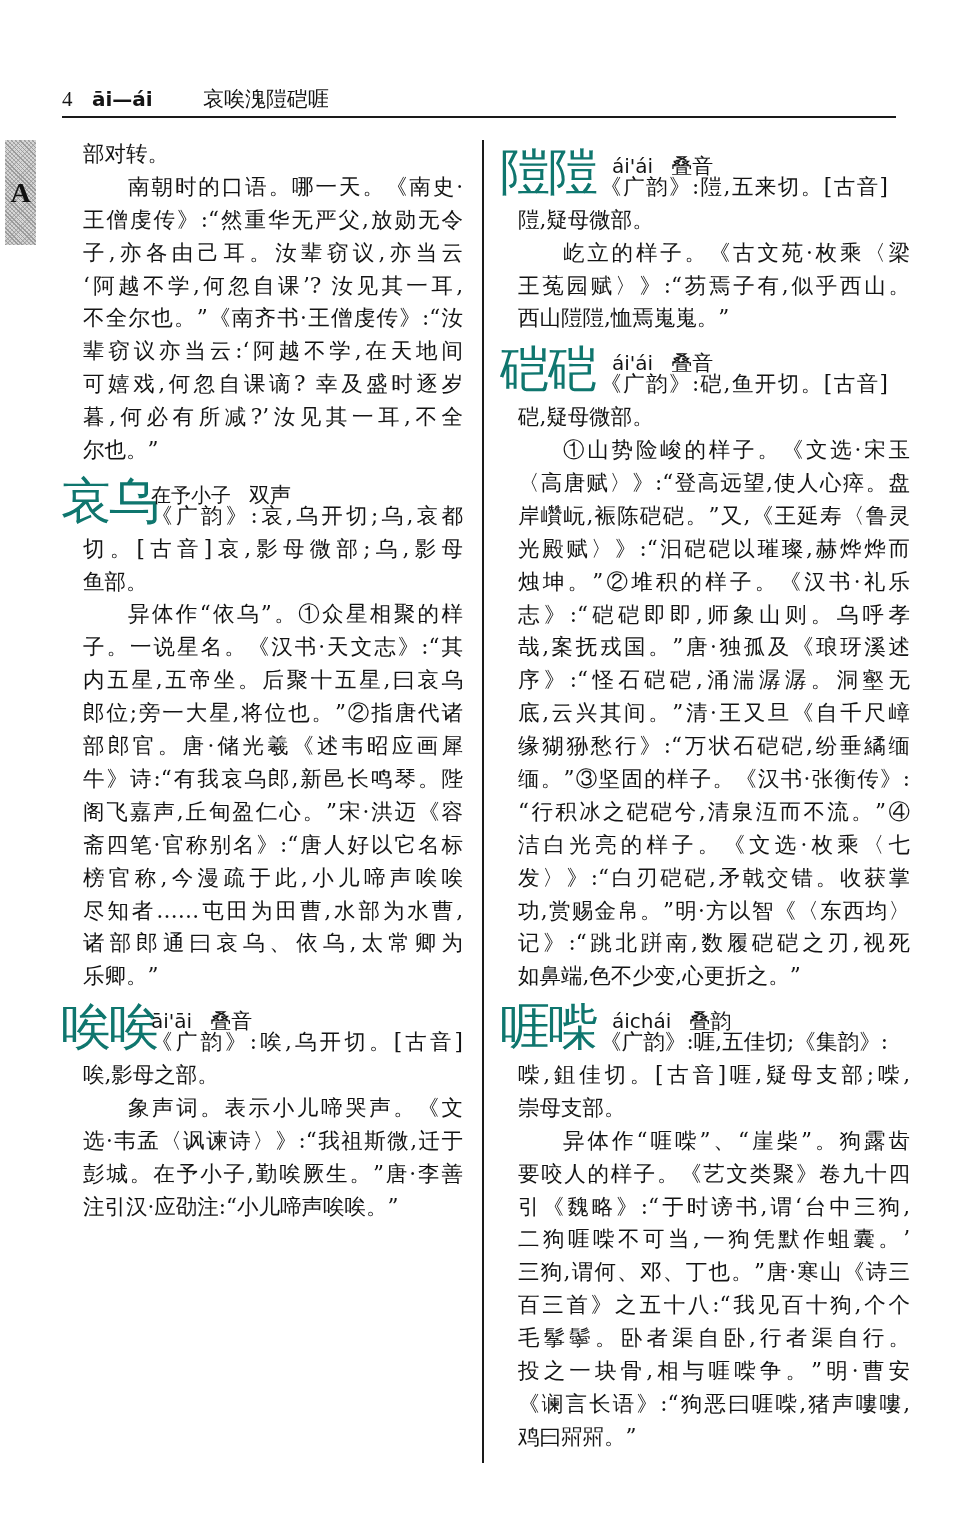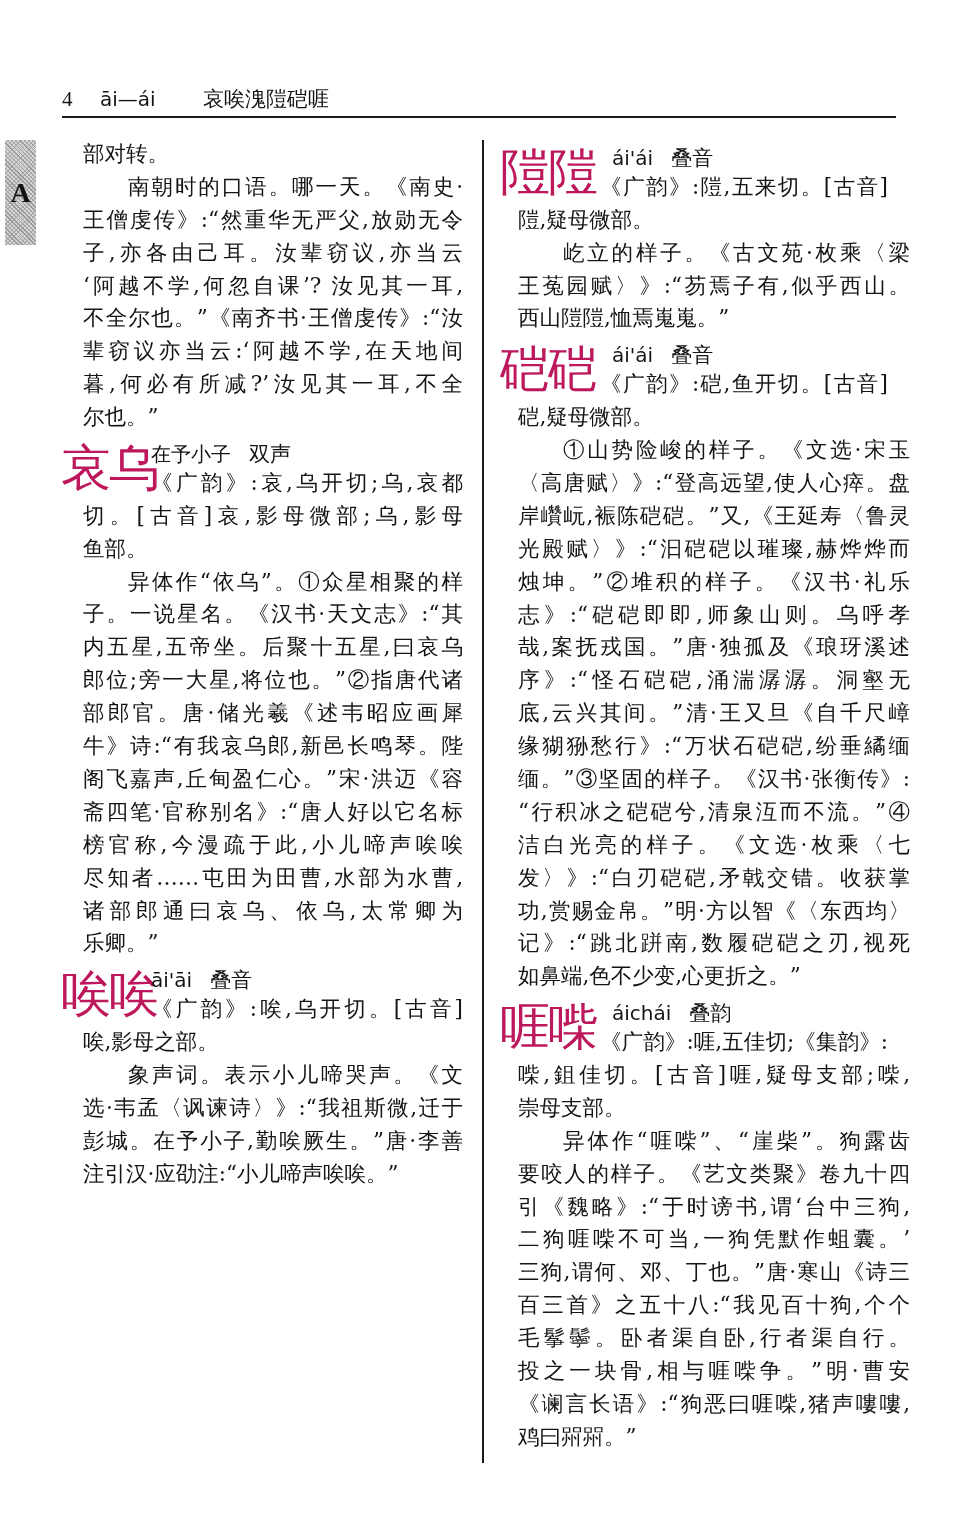--- a/index.html
+++ b/index.html
@@ -2,21 +2,21 @@
 <html><head>
 <meta charset="utf-8">
 <style>
   html, body { margin:0; padding:0; background:#ffffff; }
   body { width:960px; height:1533px; position:relative; overflow:hidden;
          font-family:"DejaVu Serif", "Liberation Serif", serif; color:#141414; }
   .header { position:absolute; left:62px; top:84px; width:834px; height:32px;
             border-bottom:2px solid #1a1a1a; }
   .header span { position:absolute; top:0; font-size:21px; line-height:30px; }
   .pg-num { left:0; font-family:"Liberation Serif", serif; }
-  .pg-range { left:38px; font-family:"DejaVu Sans", sans-serif; font-size:20px !important; }
+  .pg-range { left:30px; font-family:"DejaVu Sans", sans-serif; font-size:20px !important;font-weight:bold; }
   .pg-chars { left:141px; letter-spacing:0px; }
 
   .thumb { position:absolute; left:5px; top:140px; width:31px; height:105px;
            background-color:#d6d6d6;
            background-image: repeating-linear-gradient(45deg, #9a9a9a 0 1px, transparent 1px 3px),
                              repeating-linear-gradient(-45deg, #b5b5b5 0 1px, transparent 1px 3px); }
   .thumb span { position:absolute; left:2px; top:38px; width:27px; text-align:center;
                 font-family:"Liberation Serif", serif; font-size:28px; font-weight:bold; line-height:30px;
                 background:transparent; color:#111; }
 
@@ -28,23 +28,23 @@
 
   .line { font-size:21.5px; line-height:32.9px; height:32.9px; white-space:nowrap;
           text-align:justify; text-align-last:justify; }
   .line.last { text-align-last:left; }
   .line.indent { padding-left:45px; }
   .col-right .line { margin-left:18px; }
 
   .entry { position:relative; }
   .head { position:relative; height:65.8px; }
   .hw { position:absolute; left:-22px; top:4px; font-size:50px; line-height:60px;
-        font-family:"DejaVu Sans", sans-serif; font-weight:normal; letter-spacing:-2px; color:#be185d; }
+        font-family:"DejaVu Sans", sans-serif; font-weight:normal; letter-spacing:-2px; color:#0f766e; }
   .col-right .hw { left:0; }
-  .py { position:absolute; left:68px; top:4px; font-size:20px; line-height:32.9px;
+  .py { position:absolute; left:68px; top:12px; font-size:20px; line-height:32.9px;
         font-family:"DejaVu Sans", sans-serif; white-space:nowrap; }
   .py .ptype { margin-left:18px; font-family:"DejaVu Serif", serif; font-size:21px; }
   .col-right .py { left:112px; }
   .head .line.first { position:absolute; left:68px; top:32.9px; width:312px; }
   .col-right .head .line.first { left:100px; width:288px; margin-left:0; }
 </style>
 </head>
 <body>
 
 <div class="header">
@@ -61,20 +61,21 @@
 
 <div class="col col-left">
   <div class="entry">
     <div class="line last">部对转。</div>
     <div class="line indent">南朝时的口语。哪一天。《南史·</div>
     <div class="line">王僧虔传》:“然重华无严父,放勋无令</div>
     <div class="line">子,亦各由己耳。汝辈窃议,亦当云</div>
     <div class="line">‘阿越不学,何忽自课’? 汝见其一耳,</div>
     <div class="line">不全尔也。”《南齐书·王僧虔传》:“汝</div>
     <div class="line">辈窃议亦当云:‘阿越不学,在天地间</div>
+    <div class="line">可嬉戏,何忽自课谪? 幸及盛时逐岁</div>
     <div class="line">暮,何必有所减?’汝见其一耳,不全</div>
     <div class="line last">尔也。”</div>
   </div>
 
   <div class="entry">
     <div class="head">
       <span class="hw">哀乌</span>
       <span class="py"><span>在予小子</span><span class="ptype">双声</span></span>
       <div class="line first">《广韵》:哀,乌开切;乌,哀都</div>
     </div>

